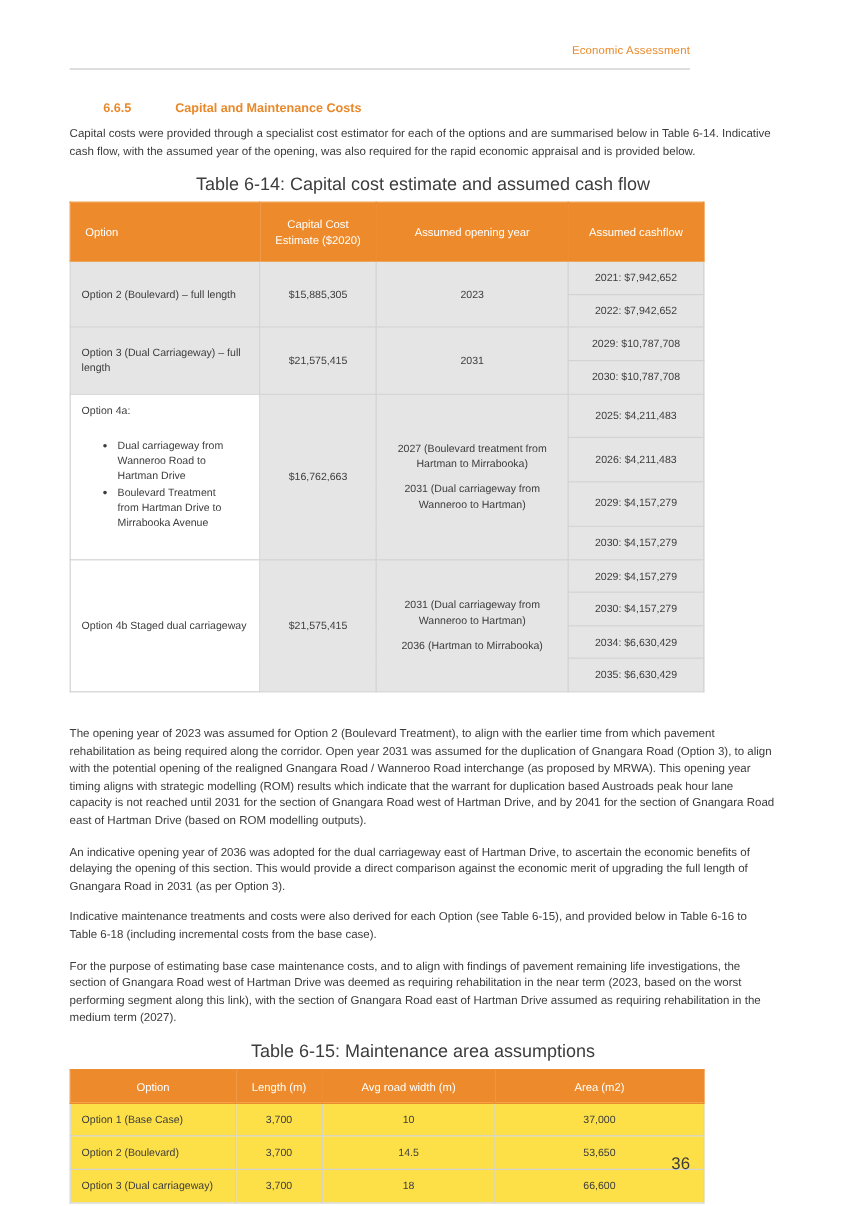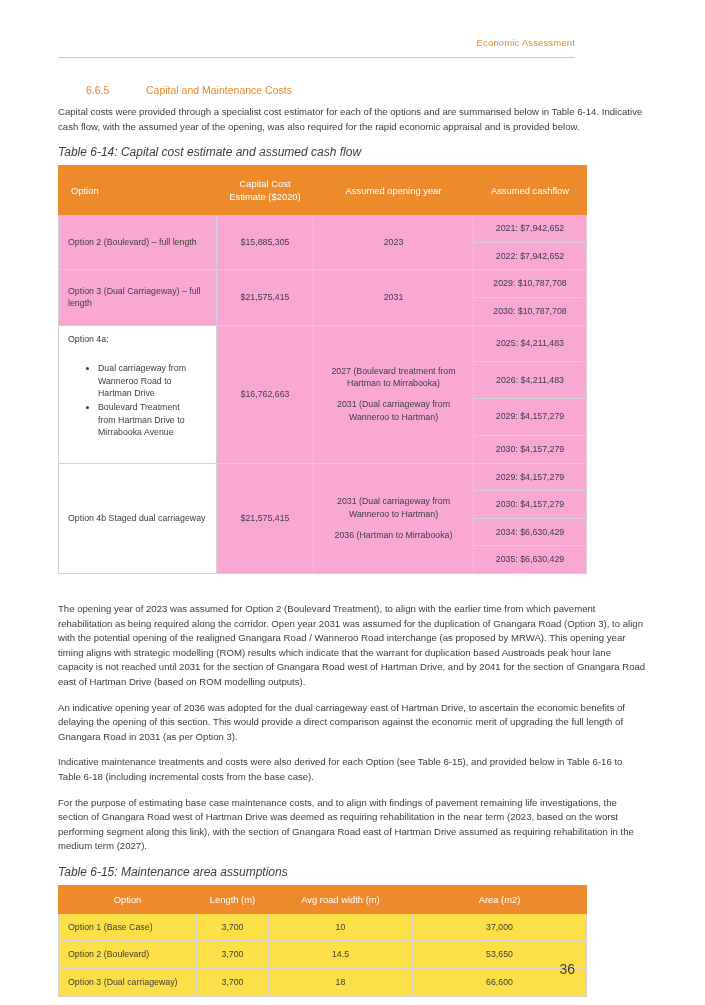--- a/index.html
+++ b/index.html
@@ -31,38 +31,38 @@
     letter-spacing: 0.15px;
   }
   .content {
     position: absolute;
     top: 84px; left: 58px;
     width: 589px;
   }
   h3.section-heading {
     font-size: 10.5px;
     color: #e8892b;
-    font-weight: normal;
+    font-weight: bold;
     margin: 0 0 9px 0;
     display: flex;
     padding-left: 28px;
   }
   h3.section-heading .num { width: 60px; display: inline-block; }
   p.body {
     font-size: 9.6px;
     line-height: 14.6px;
     margin: 0 0 11px 0;
     color: #3c3c3c;
     text-align: left;
   }
   .caption {
-    font-size: 12px;
-    font-style: italic;
+    font-size: 15px;
     color: #3c3c3c;
     margin: 4px 0 6px 0;
+    text-align: center;
   }
   table {
     border-collapse: collapse;
     width: 100%;
     font-size: 8.8px;
   }
   
   .t614 { width: 528px; margin-left: 0; table-layout: fixed; }
   .t614 col.c1 { width: 158px; }
   .t614 col.c2 { width: 97px; }
@@ -79,21 +79,21 @@
     line-height: 13px;
   }
   .t614 thead th.left { text-align: left; padding-left: 12px; }
   .t614 td {
     border: 1px solid #d3d3d3;
     padding: 7px 9px;
     vertical-align: middle;
     line-height: 12.6px;
     color: #3c3c3c;
   }
-  .t614 td.grey { background: #f9a8d4; }
+  .t614 td.grey { background: #e5e5e5; }
   .t614 td.ctr { text-align: center; }
   .t614 ul {
     margin: 17px; padding-left: 13px;
   }
   .t614 li { margin: 0 0 2px 0; line-height: 12.4px; }
   .t614 .optname { display: block; margin-bottom: 3px; }
   
   .t615 { width: 528px; table-layout: fixed; }
   .t615 col.c1 { width: 138px; }
   .t615 col.c2 { width: 72px; }

